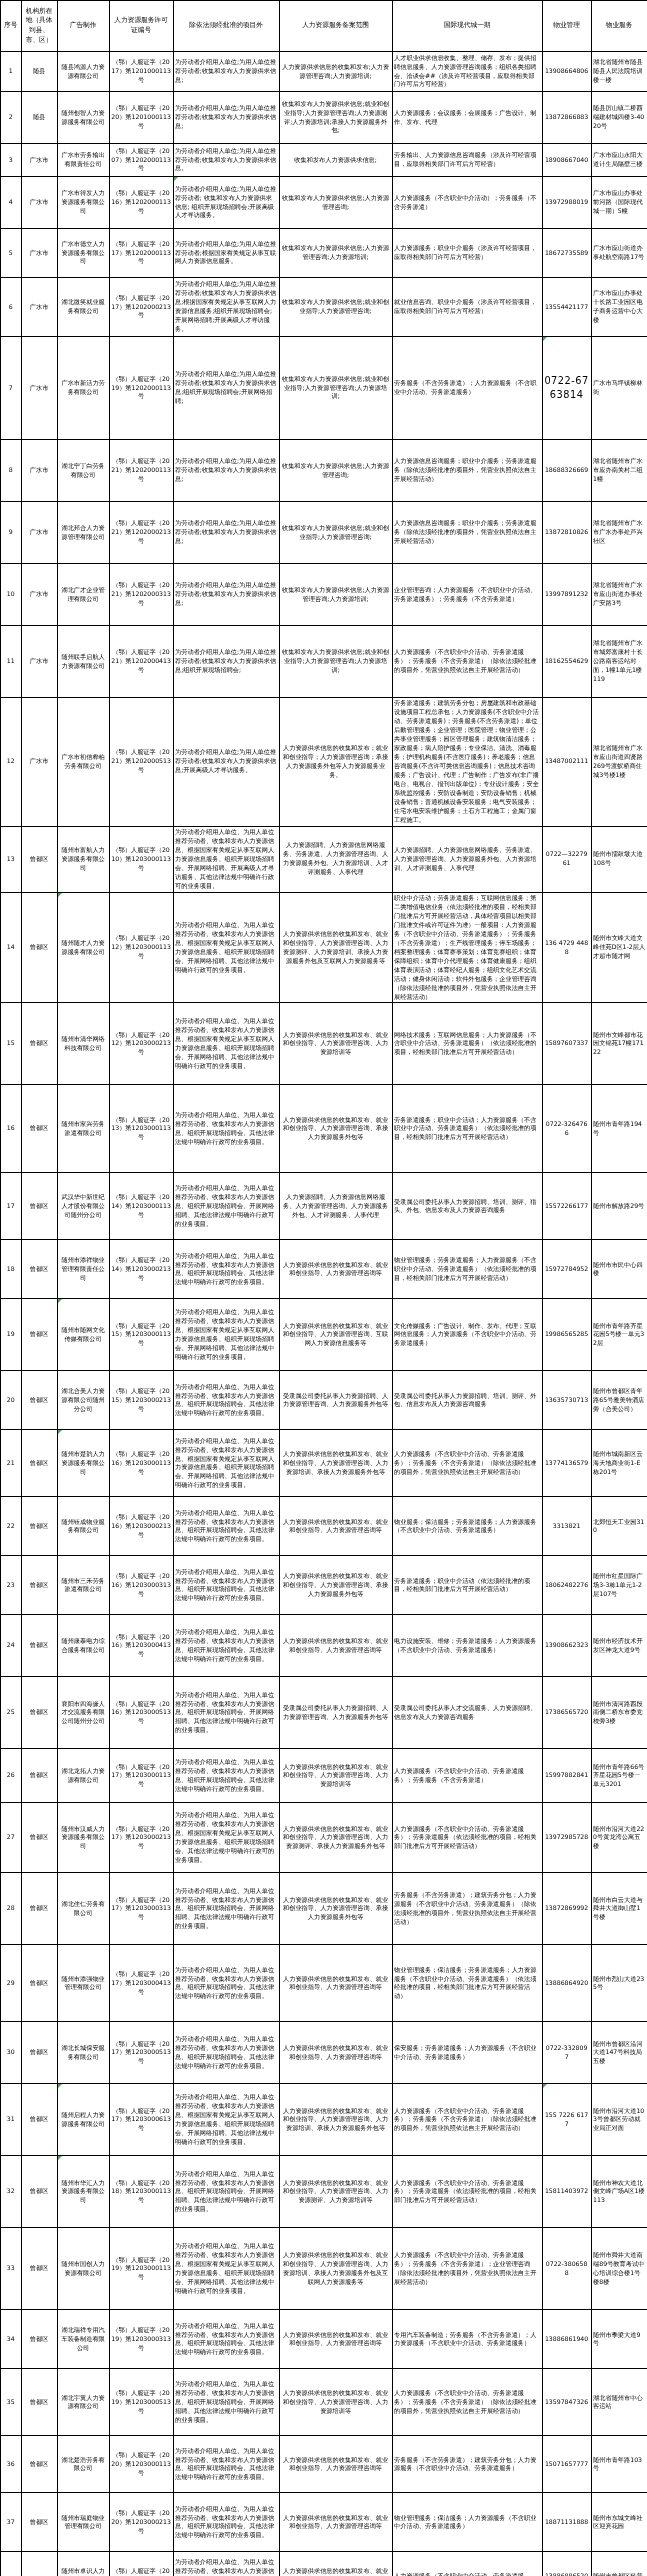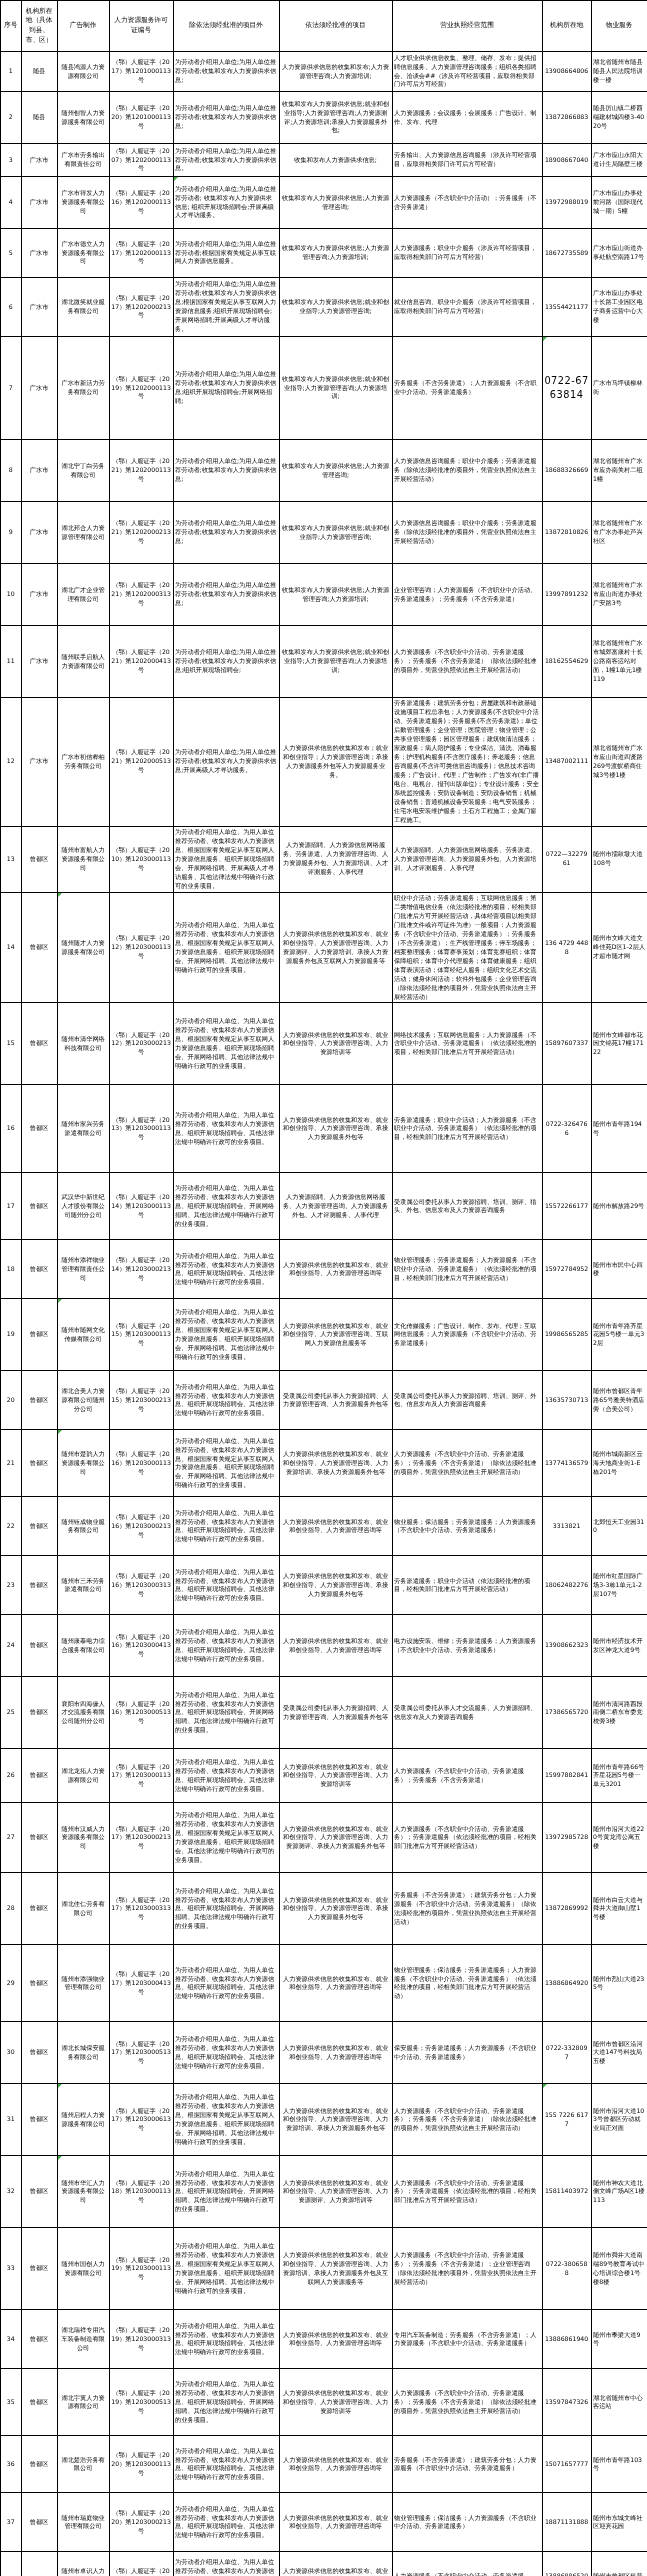--- a/index.html
+++ b/index.html
@@ -34,23 +34,23 @@
         <col style="width: 49px;">
         <col style="width: 56px;">
       </colgroup>
     <thead>
       <tr id="hdr-row">
           <th>序号</th>
           <th>机构所在地（具体到县、市、区）</th>
           <th>广告制作</th>
           <th>人力资源服务许可证编号</th>
           <th>除依法须经批准的项目外</th>
-          <th>依法须经批准的项目</th>
-          <th>营业执照经营范围</th>
-          <th>机构所在地</th>
+          <th>人力资源服务备案范围</th>
+          <th>国际现代城一期</th>
+          <th>物业管理</th>
           <th>物业服务</th>
         </tr>
     </thead>
     <tbody id="tbody">
         <tr style="height: 40px;">
           <td class="c-center">1</td>
           <td class="c-center">随县</td>
           <td class="c-center">随县鸿源人力资源有限公司</td>
           <td class="c-center">（鄂）人服证字（2017）第1201000113号</td>
           <td class="c-left">为劳动者介绍用人单位;为用人单位推荐劳动者;收集和发布人力资源供求信息;</td>

